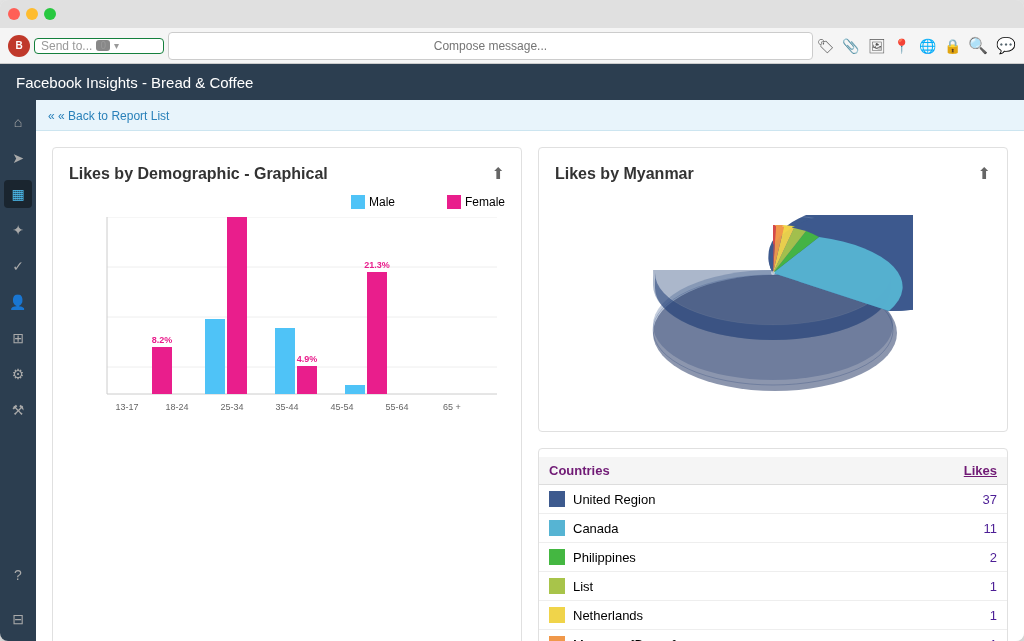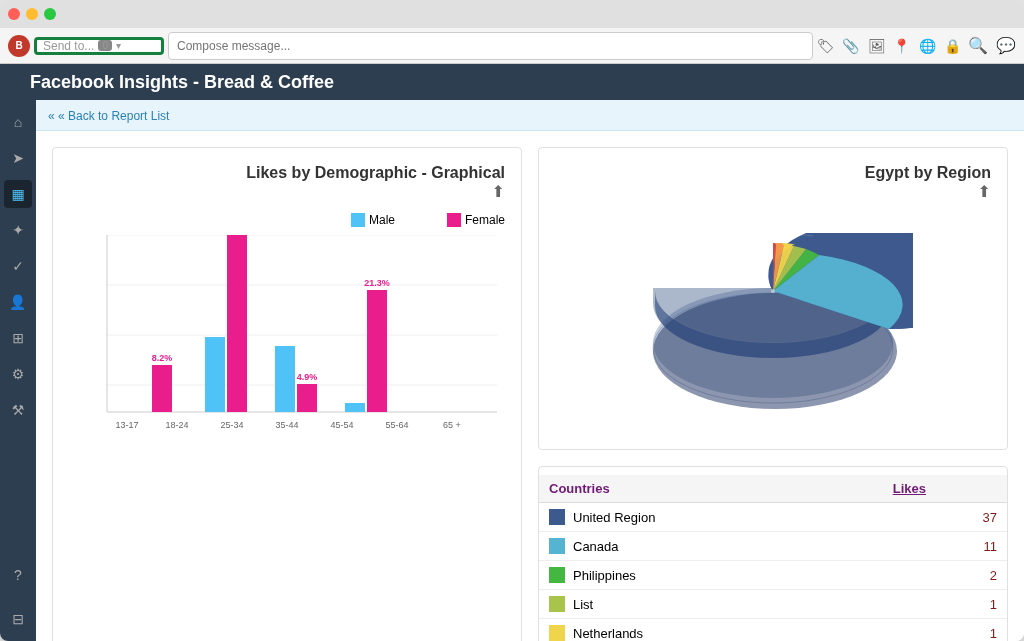--- a/index.html
+++ b/index.html
@@ -11,31 +11,31 @@
     .title-bar { background: #e0e0e0; height: 28px; display: flex; align-items: center; padding: 0 8px; flex-shrink: 0; }
     .traffic-lights { display: flex; gap: 6px; }
     .traffic-light { width: 12px; height: 12px; border-radius: 50%; }
     .tl-red { background: #ff5f57; }
     .tl-yellow { background: #febc2e; }
     .tl-green { background: #28c840; }
 
     
     .toolbar { background: #f5f5f5; height: 36px; display: flex; align-items: center; padding: 0 8px; gap: 6px; border-bottom: 1px solid #ccc; flex-shrink: 0; }
     .toolbar-left { display: flex; align-items: center; gap: 4px; flex: 1; }
-    .send-to-input { display: flex; align-items: center; background: white; border: 3px solid #15803d; border-radius: 4px; padding: 6px 6px; height: 16px; font-size: 12px; min-width: 130px; }
+    .send-to-input { display: flex; align-items: center; background: white; border: 1px solid #15803d; border-radius: 4px; padding: 6px 6px; height: 16px; font-size: 12px; min-width: 130px; }
     .send-to-input span { color: #999; }
     .send-to-badge { background: #888; color: white; border-radius: 3px; padding: 0 4px; font-size: 10px; margin: 0 4px; }
     .dropdown-arrow { color: #666; font-size: 10px; }
-    .compose-input { flex: 1; background: white; border: 1px solid #ccc; border-radius: 4px; padding: 2px 8px; height: 28px; font-size: 12px; color: #999; }
+    .compose-input { flex: 1; background: white; border: 1px solid #ccc; border-radius: 4px; padding: 2px 8px; height: 28px; font-size: 12px; color: #999; text-align: center; }
     .toolbar-icons { display: flex; align-items: center; gap: 8px; color: #555; font-size: 14px; }
     .toolbar-right { display: flex; align-items: center; gap: 8px; }
 
     
     .app-header { background: #2c3e50; color: white; height: 36px; display: flex; align-items: center; padding: 0 16px; flex-shrink: 0; }
-    .app-title { font-size: 18px; font-weight: 700; margin-left: 14px; }
+    .app-title { font-size: 15px; font-weight: 400; }
 
     
     .main-layout { display: flex; flex: 1; overflow: hidden; }
 
     
     .sidebar { background: #2c3e50; width: 36px; display: flex; flex-direction: column; align-items: center; padding-top: 8px; gap: 8px; flex-shrink: 0; }
     .sidebar-icon { width: 28px; height: 28px; display: flex; align-items: center; justify-content: center; color: #aaa; font-size: 14px; border-radius: 4px; cursor: pointer; }
     .sidebar-icon.active { background: #1a252f; color: #4fc3f7; }
 
     
@@ -43,39 +43,39 @@
 
     
     .back-link { background: #e8f4fb; padding: 6px 12px; border-bottom: 1px solid #cce5f0; }
     .back-link a { color: #2980b9; font-size: 12px; text-decoration: none; }
     .back-link a:before { content: '« '; }
 
     
     .dashboard { display: grid; grid-template-columns: 1fr 1fr; gap: 0; padding: 16px; gap: 16px; }
 
     .panel { border: 1px solid #e0e0e0; border-radius: 4px; padding: 16px; }
-    .panel-header { display: flex; justify-content: space-between; align-items: flex-end; margin-bottom: 12px; flex-direction: column; }
+    .panel-header { display: flex; justify-content: space-between; align-items: center; margin-bottom: 12px; }
     .panel-title { font-size: 16px; font-weight: 600; color: #333; }
     .download-icon { color: #666; font-size: 16px; cursor: pointer; }
 
     
     .chart-area { position: relative; height: 250px; }
     .legend { display: flex; gap: 16px; margin-bottom: 8px; justify-content: flex-end; }
     .legend-item { display: flex; align-items: center; gap: 4px; font-size: 12px; padding-left: 36px; }
     .legend-color { width: 14px; height: 14px; }
 
     
     .pie-container { display: flex; justify-content: center; align-items: center; height: 220px; }
 
     
     .region-table { width: 100%; border-collapse: collapse; font-size: 13px; margin-top: 8px; }
     .region-table th { text-align: left; padding: 6px 10px; background: #f5f5f5; font-weight: 700; color: #701a75; border-bottom: 1px solid #ddd; }
-    .region-table th.right { text-align: left; text-decoration: underline; }
+    .region-table th.right { text-align: right; text-decoration: underline; }
     .region-table td { padding: 6px 10px; border-bottom: 1px solid #eee; }
-    .region-table td.right { text-align: right; color: #7f1d1d; }
+    .region-table td.right { text-align: right; color: #4c1d95; }
     .color-dot { width: 16px; height: 16px; display: inline-block; vertical-align: middle; margin-right: 8px; }
     .country-cell { display: flex; align-items: center; }
 
     .right-panels { display: flex; flex-direction: column; gap: 16px; }
   </style>
 </head>
 <body>
 
 <div class="window">
 
@@ -195,21 +195,21 @@
               <text x="320" y="193" text-anchor="middle" font-size="9" fill="#666">55-64</text>
               <text x="375" y="193" text-anchor="middle" font-size="9" fill="#666">65 +</text>
             </svg>
           </div>
         </div>
 
         <div class="right-panels">
 
           <div class="panel">
             <div class="panel-header">
-              <span class="panel-title">Egypt by Region</span>
+              <span class="panel-title">Likes by Myanmar</span>
               <span class="download-icon">⬆</span>
             </div>
             <div class="pie-container">
               <svg width="280" height="180" viewBox="0 0 280 180">
 
                 <ellipse cx="140" cy="110" rx="120" ry="55" fill="#3d5a8e" opacity="0.3"></ellipse>
 
                 <path d="M140,55 L258,95 A120,55 0 1,0 140,55 Z" fill="#3d5a8e"></path>
 
                 <path d="M140,55 L258,95 A120,55 0 0,0 185,20 Z" fill="#56b4d3"></path>

